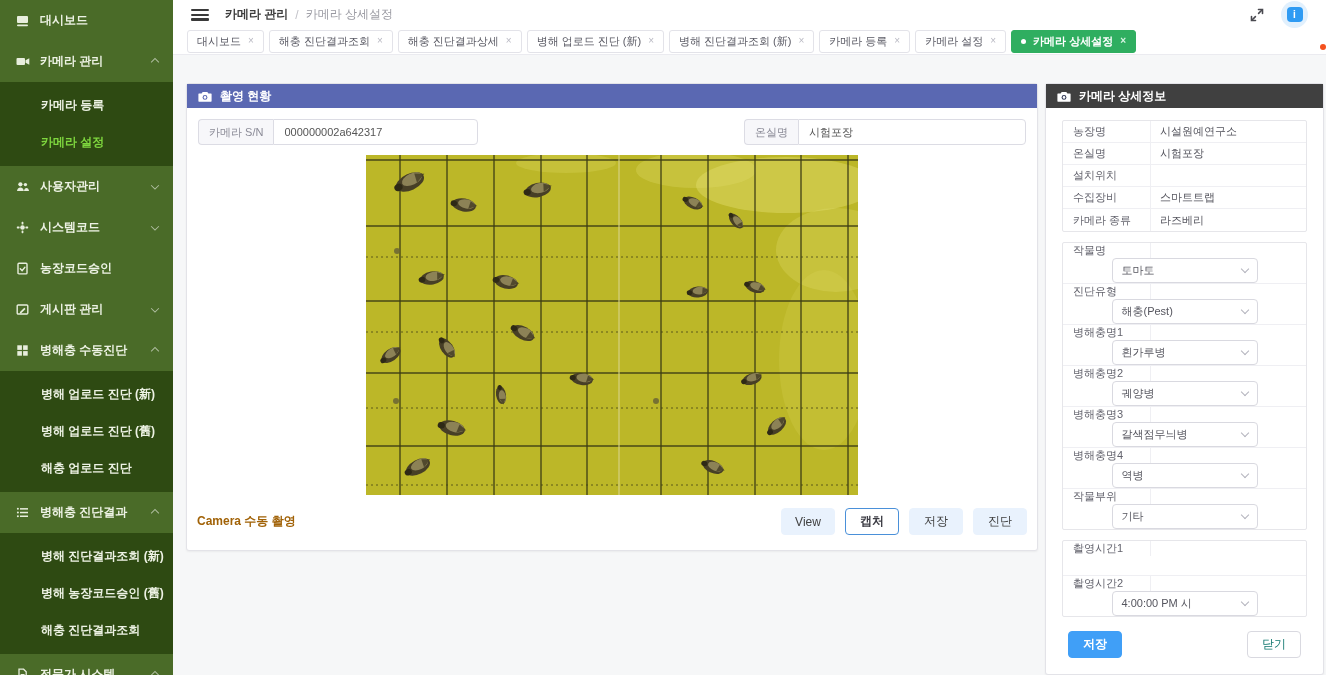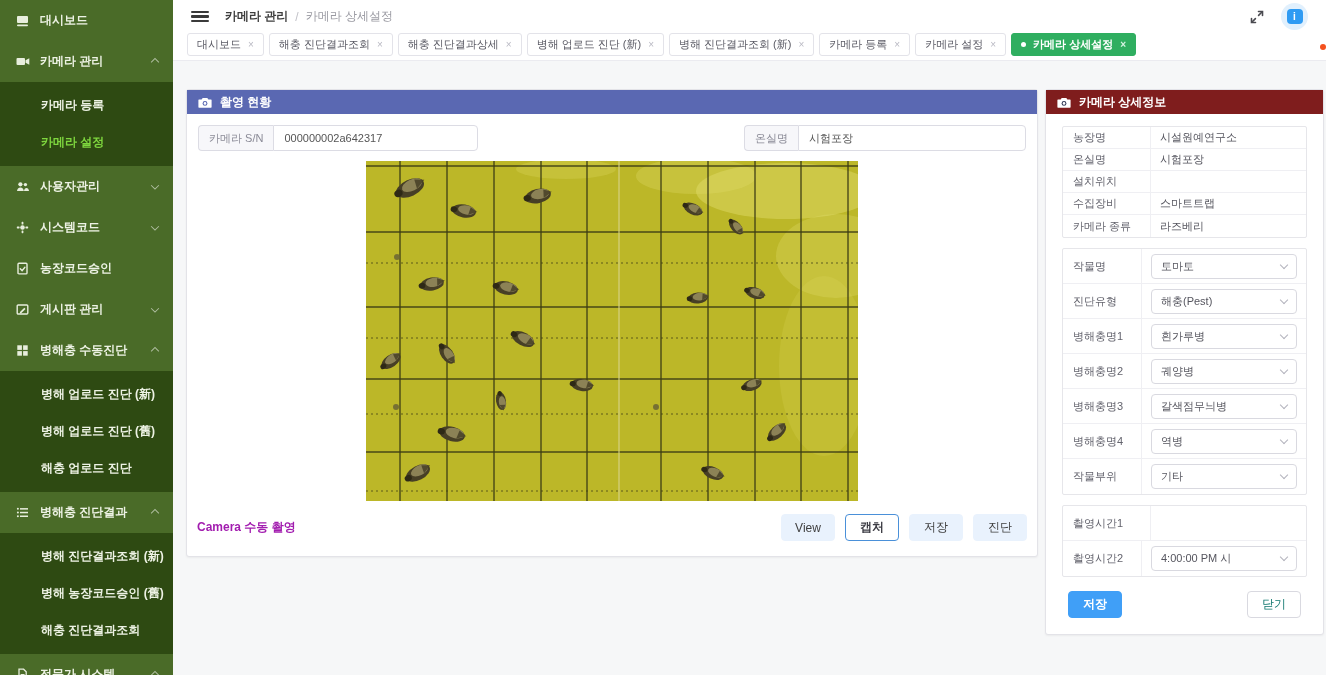--- a/index.html
+++ b/index.html
@@ -52,53 +52,53 @@
   .tab-active .tab-close { color:#d9f4e4; }
   .tab-dot { width:5px; height:5px; border-radius:50%; background:#fff; }
 
   .content { flex:1; background:#f6f7f8; padding:28px 2px 0 13px; display:flex;
              align-items:flex-start; gap:7px; }
   .panel { background:#fff; border:1px solid #e3e3e8; border-radius:3px;
            box-shadow:0 1px 2px rgba(0,0,0,.05); }
   .panel-head { height:21px; display:flex; align-items:center; gap:8px; padding:12px 11px;
                 color:#fff; font-weight:bold; font-size:12px; }
   .head-blue { background:#5a68b2; }
-  .head-navy { background:#7f1d1d; }
+  .head-navy { background:#404040; }
 
   
   .capture-panel { width:852px; }
   .cap-body { padding:6px 11px 0; }
   .input-row { display:flex; justify-content:space-between; margin-top:5px; }
   .input-group { display:flex; height:26px; }
   .ig-label { display:flex; align-items:center; padding:0 10px; background:#f7f7fa;
               border:1px solid #dcdce4; border-right:none; border-radius:4px 0 0 4px;
               color:#8b8b97; font-size:11px; white-space:nowrap; }
   .ig-input { border:1px solid #dcdce4; border-radius:0 4px 4px 0; padding:0 10px;
               font-size:11px; color:#555; background:#fff; outline:none;
               font-family:"Liberation Sans","DejaVu Sans",sans-serif; }
   .ig-input.sn { width:205px; }
   .ig-input.gh { width:228px; }
   .photo-wrap { margin:10px auto 0; width:492px; height:340px; }
   .photo-wrap svg { display:block; }
   .cap-foot { display:flex; align-items:center; padding:13px 10px 15px; }
-  .manual-label { font-weight:bold; font-size:12px; color:#a21caf; }
+  .manual-label { font-weight:bold; font-size:12px; color:#a16207; }
   .btn-row { margin-left:auto; display:flex; gap:10px; }
   .btn { min-width:54px; height:27px; border-radius:4px; font-size:12px; display:flex;
          align-items:center; justify-content:center; padding:0 13px; cursor:pointer;
          font-family:inherit; }
   .btn-disabled { background:#e9f2fd; color:#404040; border:1px solid #e9f2fd; }
   .btn-outline-blue { background:#fff; border:1px solid #4a90d9; color:#3c3c44; font-weight:bold; }
 
   
   .detail-panel { width:279px; }
   .det-body { padding:12px 16px 16px; }
   .dtable { border:1px solid #e6e6ea; border-radius:2px; margin-bottom:10px; }
   .drow { display:flex; align-items:center; border-bottom:1px solid #efeff3; min-height:22px; }
   .drow:last-child { border-bottom:none; }
-  .drow-sel { min-height:35px; }
+  .drow-sel { min-height:35px;flex-direction:column; }
   .dlabel { width:88px; align-self:stretch; display:flex; align-items:center; padding:0 10px;
             color:#63636d; font-size:11px; border-right:1px solid #efeff3; white-space:nowrap; }
   .dvalue { flex:1; padding:0 9px; color:#55555e; font-size:11px; display:flex; align-items:center; }
   .sel { width:146px; height:25px; border:1px solid #d9d9e0; border-radius:4px; background:#fff;
          display:flex; align-items:center; padding:0 9px; color:#55555e; font-size:11px;
          cursor:pointer;gap:15px; }
   .sel-chev { width:6px; height:6px; border-right:1.4px solid #b3b3bd; border-bottom:1.4px solid #b3b3bd;
               transform:rotate(45deg); margin-left:auto; margin-top:-3px; }
   .det-foot { display:flex; justify-content:space-between; padding:4px 6px 0; }
   .btn-primary { background:#409ff7; border:1px solid #409ff7; color:#fff; font-weight:bold; }

